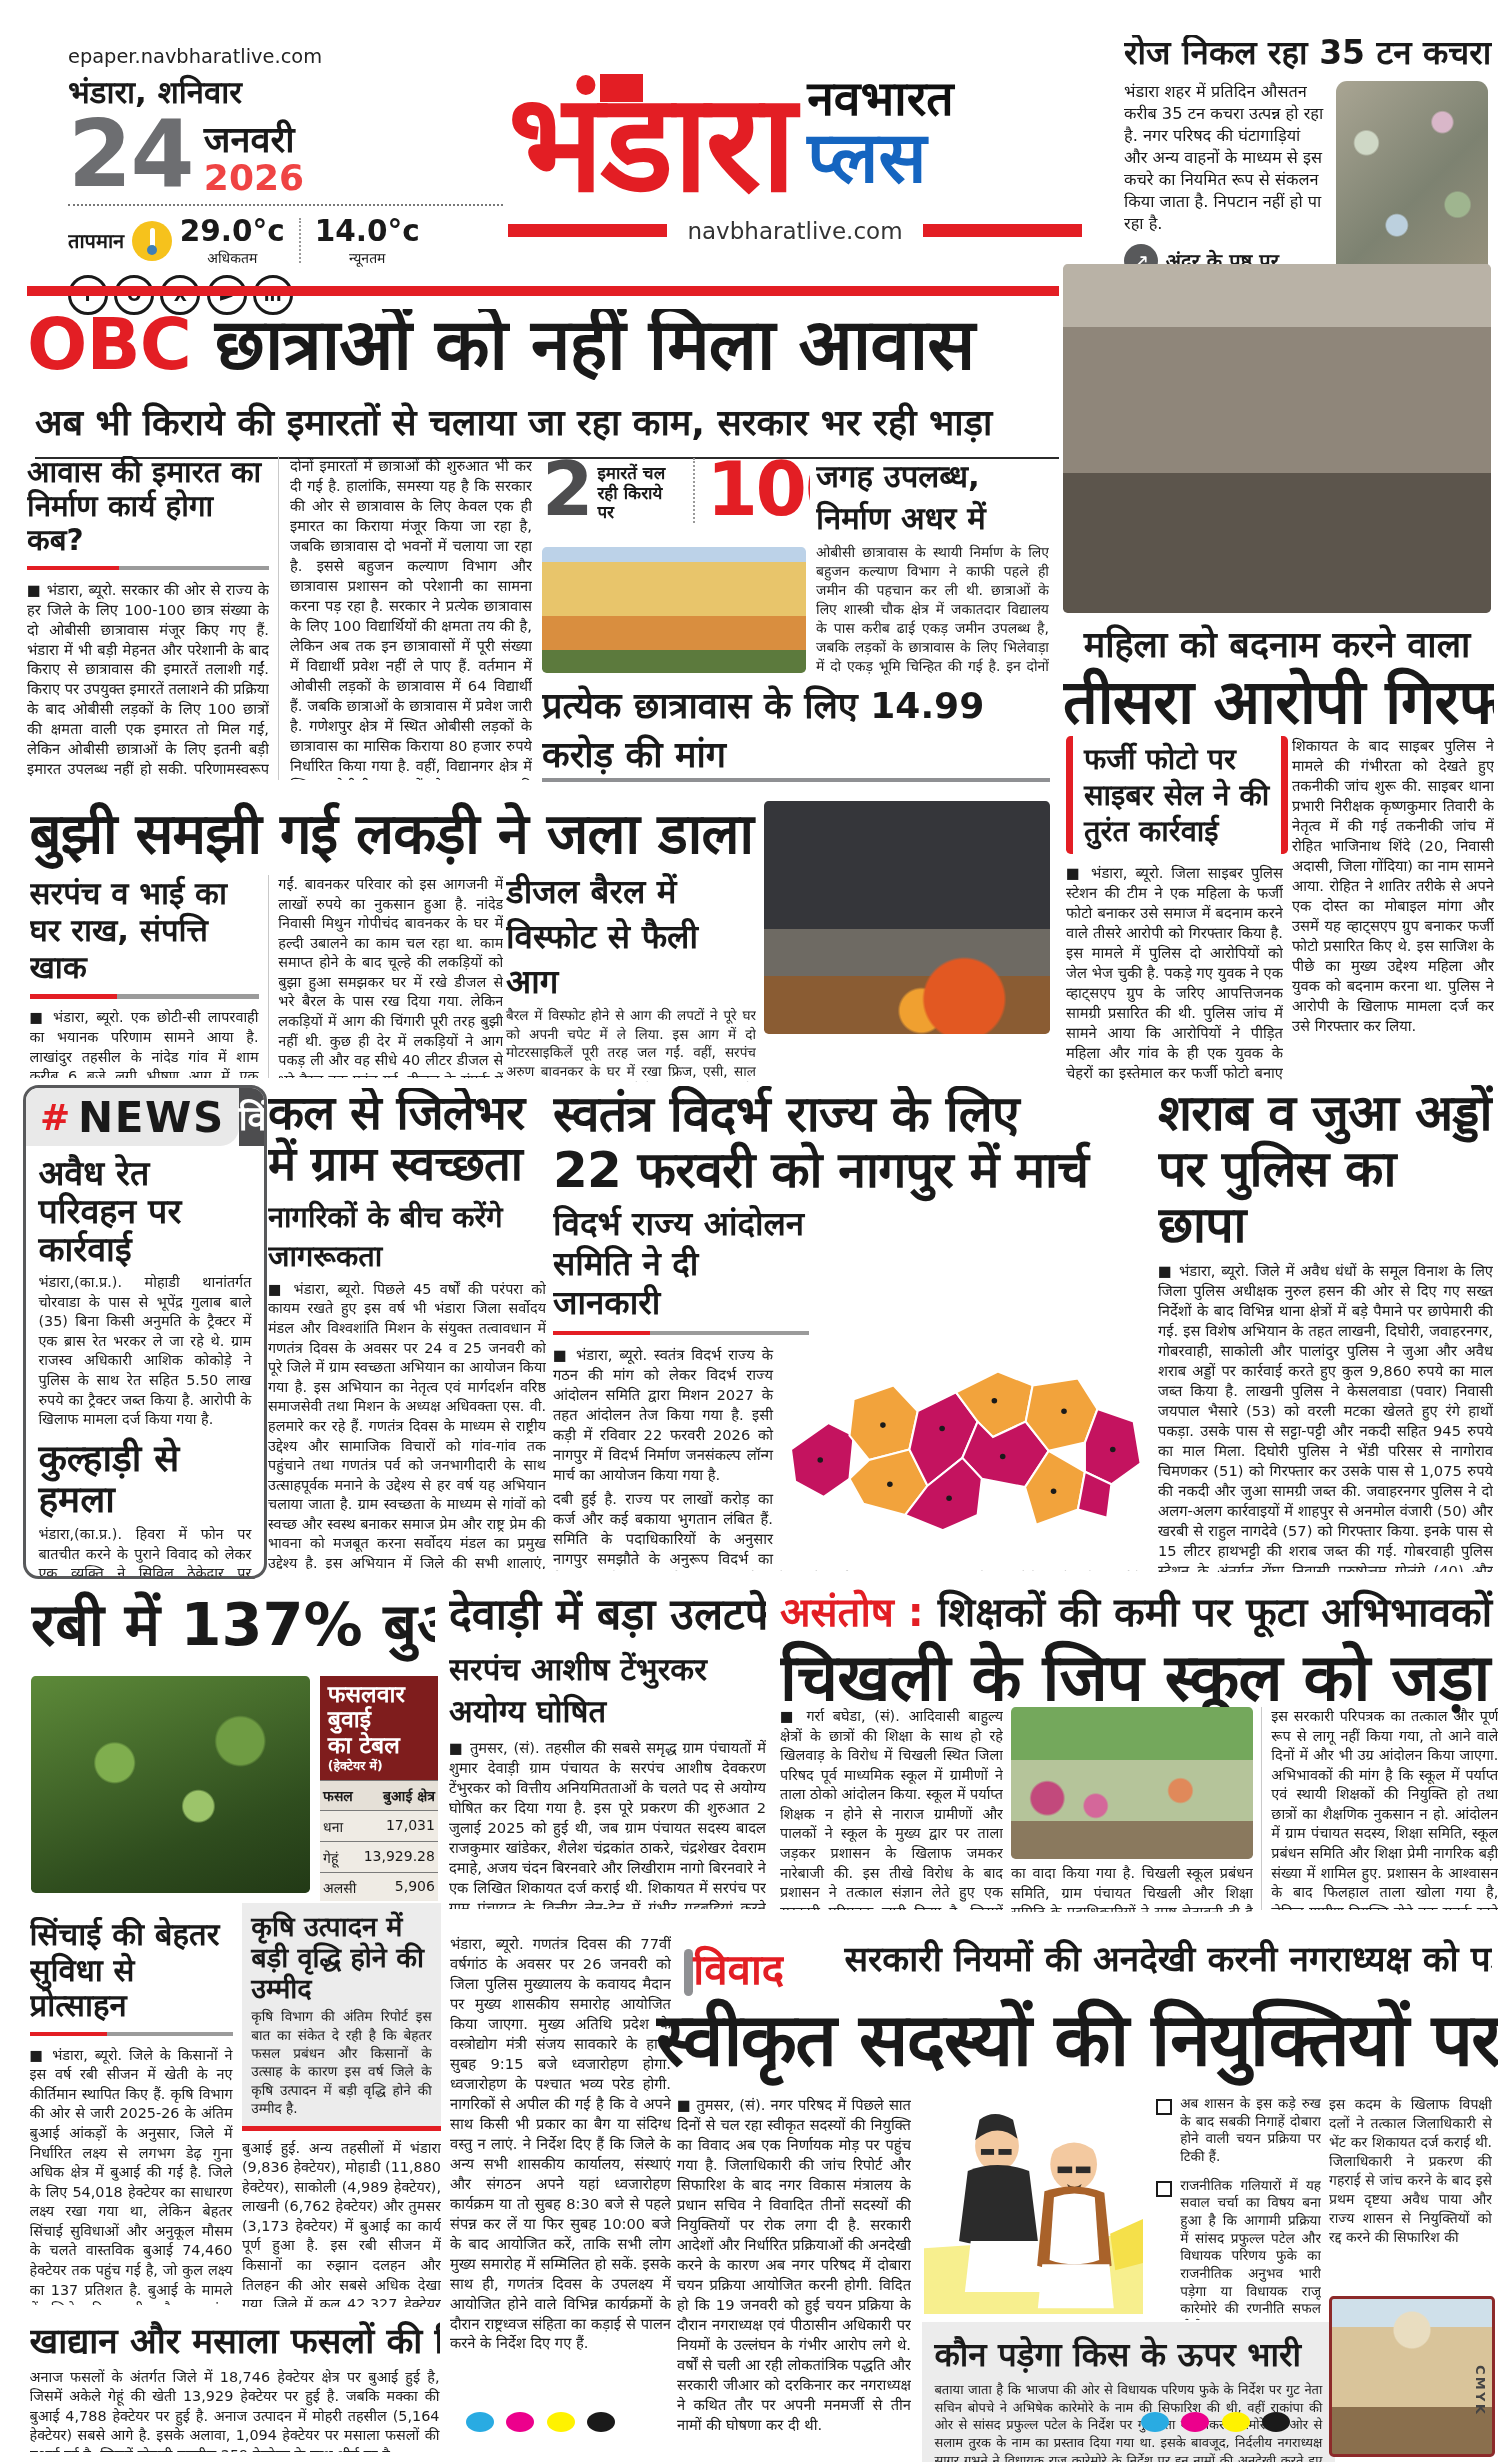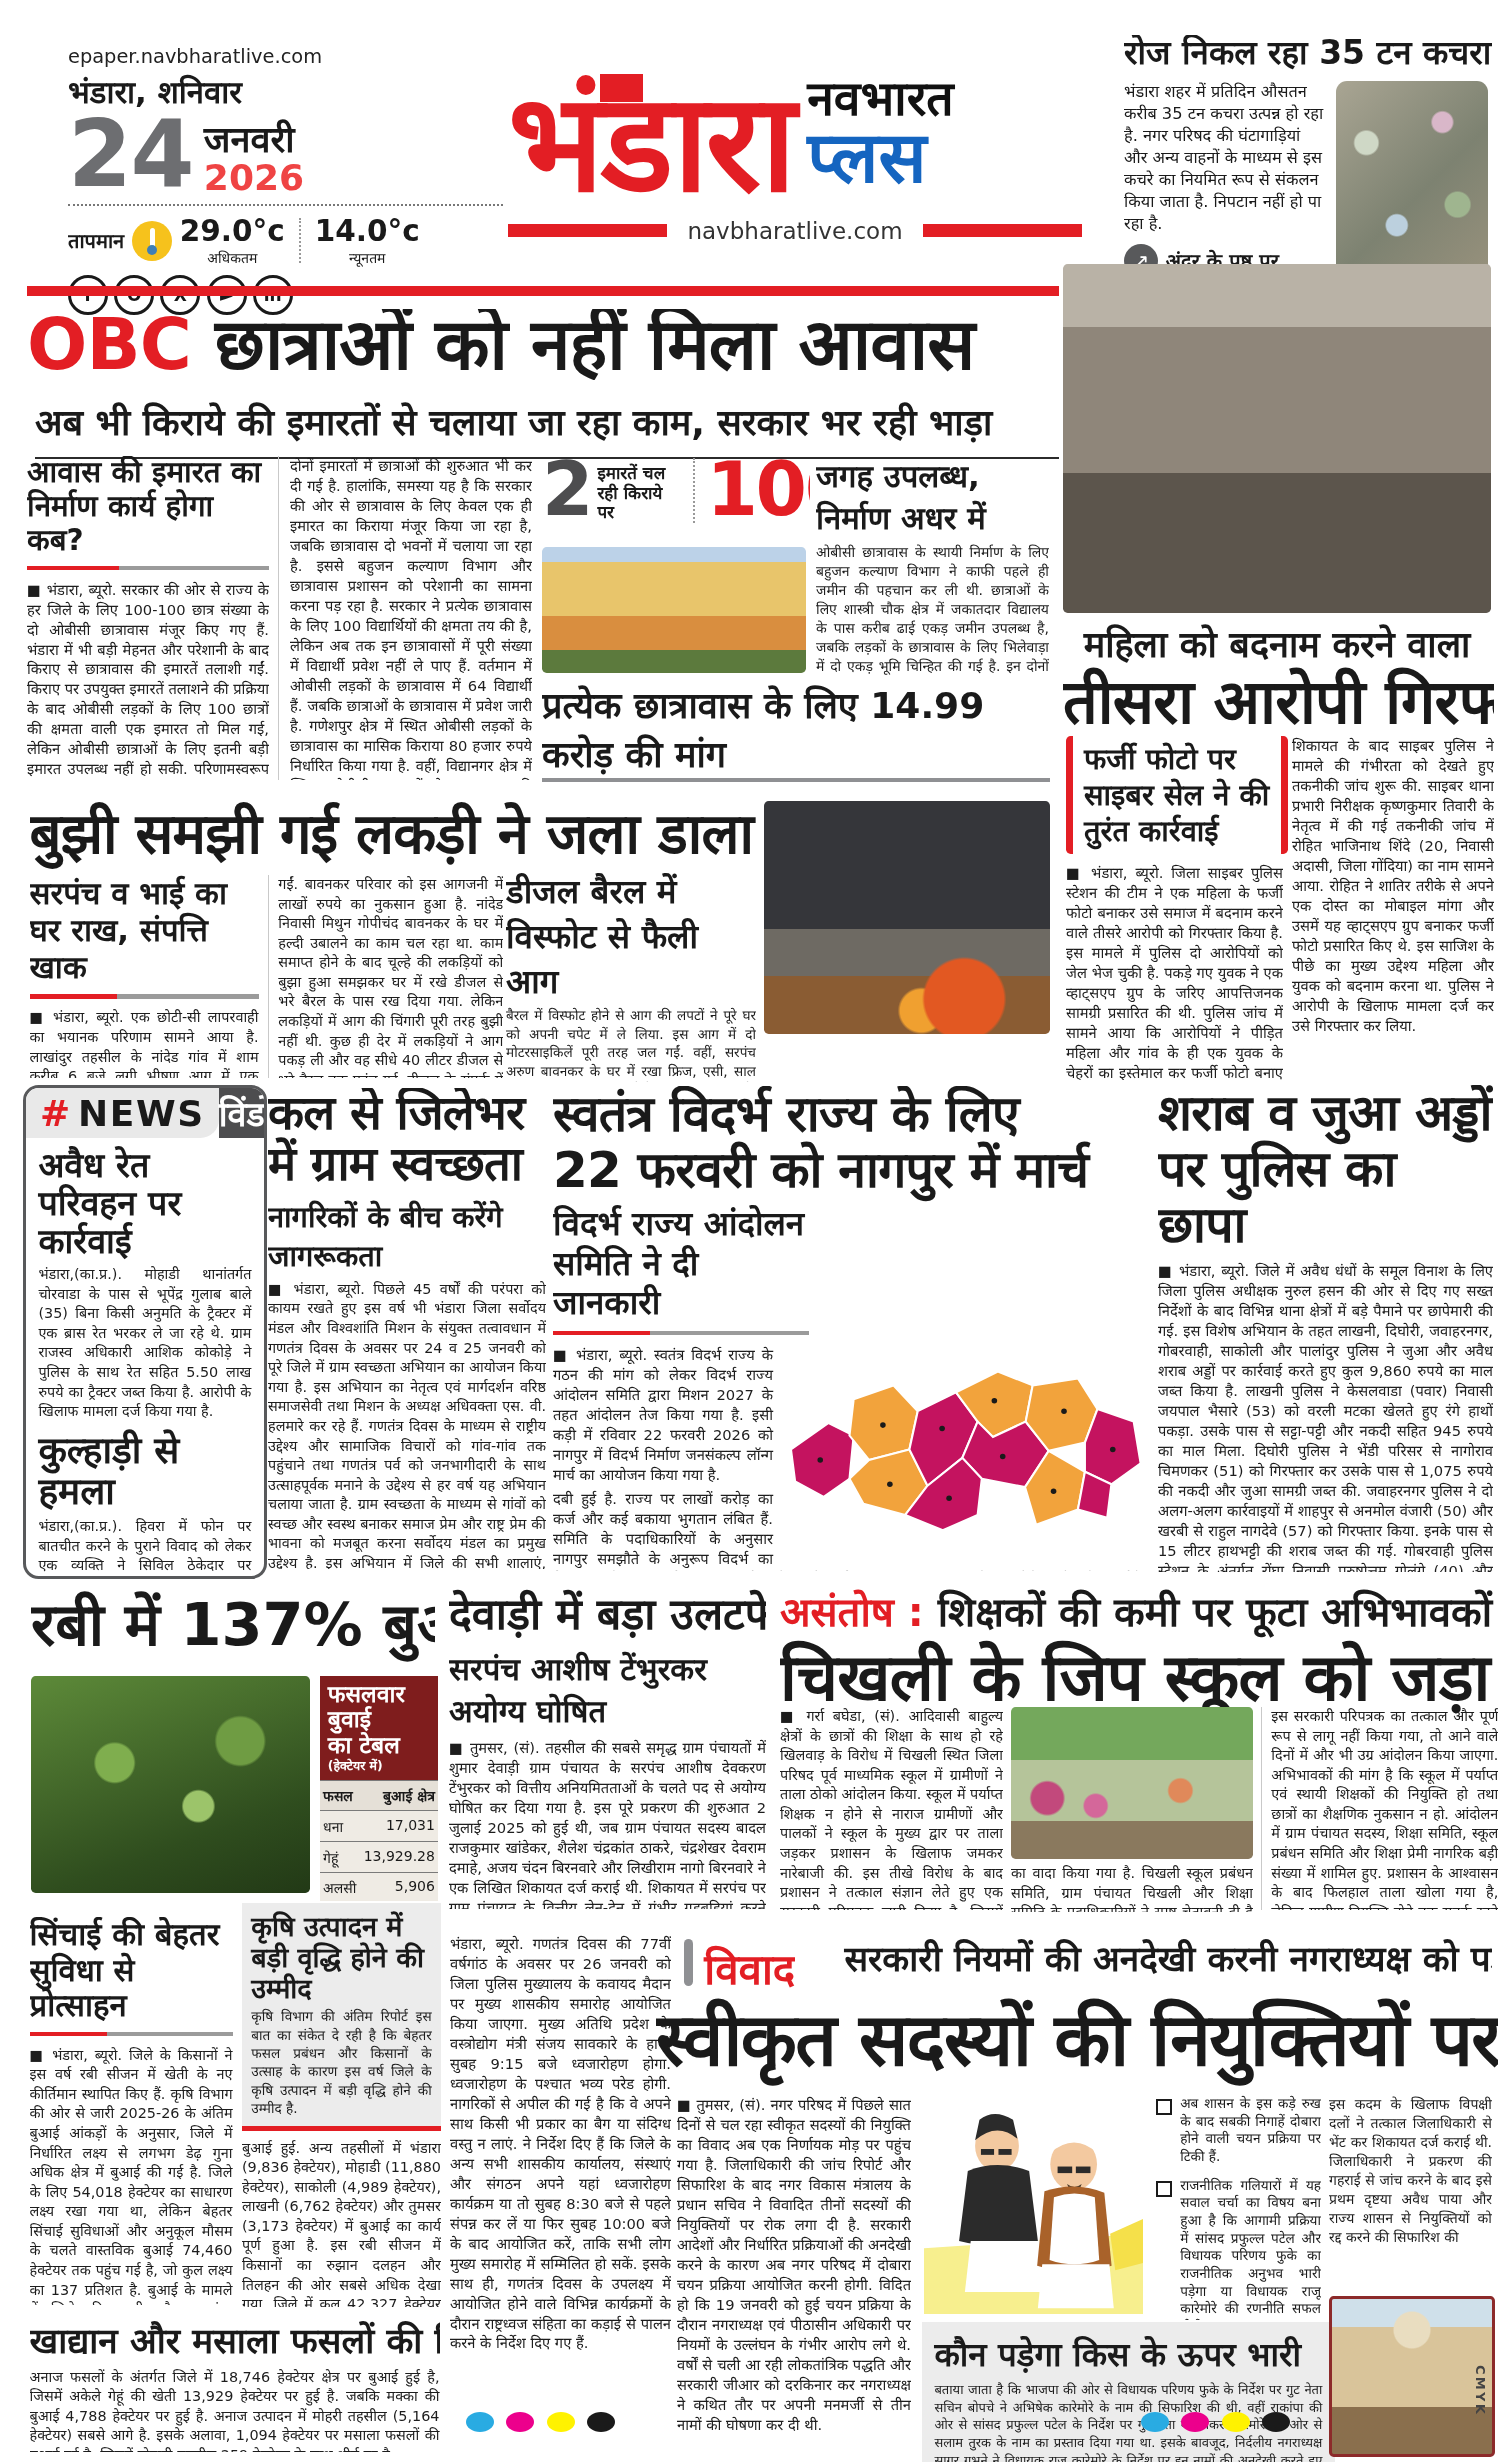--- a/index.html
+++ b/index.html
@@ -81,21 +81,21 @@
   .fb-head{font-size:33px;font-weight:bold;}
   .ph-fire{background:
       radial-gradient(circle at 70% 85%,#e25822 0 14%,transparent 15%),
       radial-gradient(circle at 55% 90%,#f0a030 0 8%,transparent 9%),
       linear-gradient(180deg,#35363a 0 55%,#6e6a63 55% 75%,#8a5c33 75% 100%);}
   
   .news-box{border:3.1px solid #58595b;border-radius:15.5px;padding:11px 12.4px;}
   .nw-header{display:flex;align-items:stretch;margin:-11px -12.4px 6.2px -12.4px;}
   .nw-left{background:#e9e9e9;border-radius:11px 0 18.6px 0;padding:4.7px 14px;display:flex;gap:7.8px;align-items:center;}
   .nw-hash{color:#e31e24;font-size:36px;font-weight:bold;}
-  .nw-news{font-size:36px;font-weight:bold;letter-spacing:1.6px;}
+  .nw-news{font-size:42px;font-weight:bold;letter-spacing:1.6px;}
   .nw-vido{background:#4d4d4f;color:#fff;font-size:34px;font-weight:bold;flex:1;text-align:center;
            border-radius:0 11px 0 0;display:flex;align-items:center;justify-content:center;}
   .n-head{font-size:34px;font-weight:bold;line-height:1.12;margin:7.8px 0 4.7px 0;}
   
   .s-head{font-size:47px;font-weight:bold;line-height:1.08;letter-spacing:-0.8px;}
   .s-sub{font-size:29px;font-weight:bold;margin:6.2px 0;}
   .v-head{font-size:50px;font-weight:bold;line-height:1.12;letter-spacing:-0.8px;}
   .v-sub{font-size:33px;font-weight:bold;line-height:1.2;}
   .r-head{font-size:50px;font-weight:bold;line-height:1.12;letter-spacing:-0.8px;}
   .map{float:right;width:365px;height:202px;margin:0 0 6.2px 11px;}
@@ -122,21 +122,21 @@
      radial-gradient(circle at 15% 60%,#c2497c 0 7%,transparent 8%),
      radial-gradient(circle at 35% 65%,#d4679a 0 6%,transparent 7%),
      radial-gradient(circle at 70% 55%,#e0895a 0 6%,transparent 7%),
      linear-gradient(180deg,#74a85c 0 35%,#b5c49a 35% 75%,#8a795e 75% 100%);}
   
   .si-head{font-size:31px;font-weight:bold;line-height:1.15;}
   .kr-box{background:#ececec;padding:7.8px 9.3px;border-bottom:5.4px solid #e31e24;}
   .kr-head{font-size:27px;font-weight:bold;line-height:1.15;}
   .kh-head{font-size:35px;font-weight:bold;white-space:nowrap;}
   .fl-head{font-size:37px;font-weight:bold;line-height:1.15;text-align:center;}
-  .vivad{display:flex;align-items:flex-start;gap:11px;}
+  .vivad{display:flex;align-items:flex-end;}
   .vbar{width:9.3px;height:47px;background:#8f9093;border-radius:4.7px;}
   .vivad-txt{font-size:42px;font-weight:bold;color:#e31e24;}
   .ap-kicker{display:flex;align-items:center;gap:12.4px;}
   .ap-kicker-txt{font-size:35px;font-weight:bold;white-space:nowrap;}
   .ap-lines{flex:1;height:31px;background:repeating-linear-gradient(#555 0 3.1px,transparent 3.1px 9.3px);}
   .ap-head{font-size:73px;font-weight:bold;white-space:nowrap;letter-spacing:-1.6px;}
   .bullet-row{display:flex;gap:7.8px;margin-bottom:11px;}
   .bullet-sq{flex:0 0 auto;width:12.4px;height:12.4px;border:2.3px solid #1a1a1a;margin-top:3.9px;}
   .kaun{background:#ececec;padding:9.3px 12.4px;}
   .k-head{font-size:33px;font-weight:bold;}

